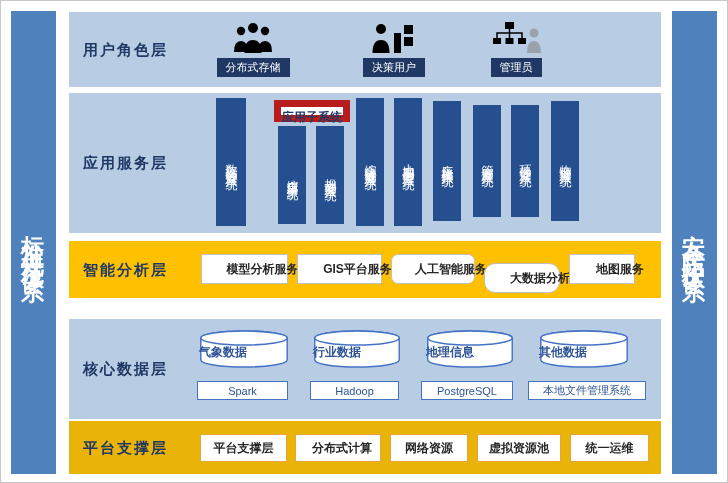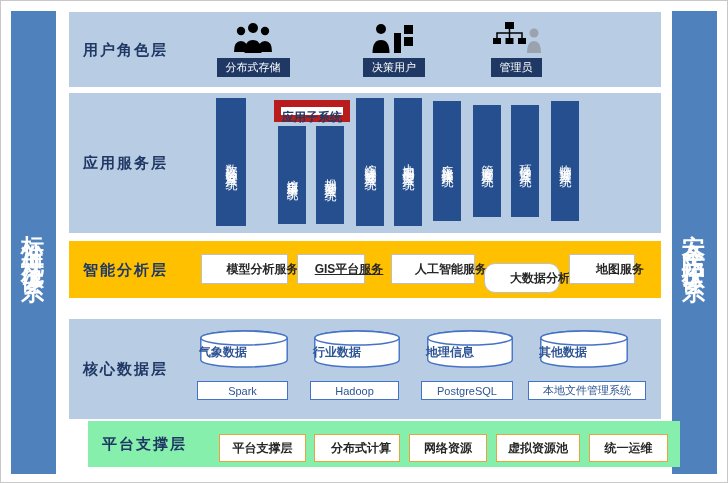--- a/index.html
+++ b/index.html
@@ -10,21 +10,21 @@
            display:flex;align-items:center;justify-content:center;box-sizing:border-box;}
   .sidebar.left{left:10px;} .sidebar.right{right:10px;}
   .sidebar .vtext{writing-mode:vertical-rl;text-orientation:upright;font-size:23px;font-weight:bold;letter-spacing:9px;}
 
   
   .layer{position:absolute;left:68px;width:592px;box-sizing:border-box;}
   .layer-user{top:11px;height:75px;background:#B8CCE4;}
   .layer-app{top:92px;height:140px;background:#B8CCE4;}
   .layer-ai{top:240px;height:57px;background:#FFC000;}
   .layer-data{top:318px;height:100px;background:#B8CCE4;}
-  .layer-platform{top:420px;height:46px;background:#86efac;margin-left:19px;}
+  .layer-platform{top:420px;height:53px;background:#eab308;}
 
   .layer-label{position:absolute;left:14px;top:50%;transform:translateY(-50%);
                font-size:15px;font-weight:bold;color:#1F3864;letter-spacing:2px;white-space:nowrap;}
 
   
   .role{position:absolute;top:9px;width:88px;display:flex;flex-direction:column;align-items:center;}
   .role .badge{margin-top:3px;background:#1F3864;color:#fff;font-size:11px;padding:2px 9px;white-space:nowrap;}
 
   
   .vbox{position:absolute;background:#264F8F;color:#fff;writing-mode:vertical-rl;text-orientation:upright;
@@ -123,22 +123,22 @@
     <div class="vbox" style="left:325px;top:5px;width:28px;height:128px;">土地利用管理系统</div>
     <div class="vbox" style="left:364px;top:8px;width:28px;height:120px;">应急指挥系统</div>
     <div class="vbox" style="left:404px;top:12px;width:28px;height:112px;">管廊管理系统</div>
     <div class="vbox" style="left:442px;top:12px;width:28px;height:112px;">环保管理系统</div>
     <div class="vbox" style="left:482px;top:8px;width:28px;height:120px;">物业管理系统</div>
   </div>
 
   <div class="layer layer-ai">
     <div class="layer-label">智能分析层</div>
     <div class="svc" style="left:132px;top:13px;width:87px;height:30px;">模型分析服务</div>
-    <div class="svc" style="left:228px;top:13px;width:68px;height:30px;text-decoration:underline;">GIS平台服务</div>
-    <div class="svc" style="left:322px;top:13px;width:84px;height:30px;">人工智能服务</div>
+    <div class="svc" style="left:228px;top:13px;width:85px;height:30px;">GIS平台服务</div>
+    <div class="svc" style="left:322px;top:13px;width:84px;height:30px;border-radius:7px;">人工智能服务</div>
     <div class="svc" style="left:415px;top:22px;width:76px;height:30px;border-radius:11px;">大数据分析</div>
     <div class="svc" style="left:500px;top:13px;width:66px;height:30px;">地图服务</div>
   </div>
 
   <div class="layer layer-data">
     <div class="layer-label">核心数据层</div>
 
     <div class="cylinder" style="left:130px;top:10px;width:90px;">
       <svg viewBox="0 0 100 40" preserveAspectRatio="none">
         <path d="M2,9 A48,7 0 0 1 98,9 L98,31 A48,7 0 0 1 2,31 Z" fill="#fff" stroke="#4472C4" stroke-width="1.6"></path>

